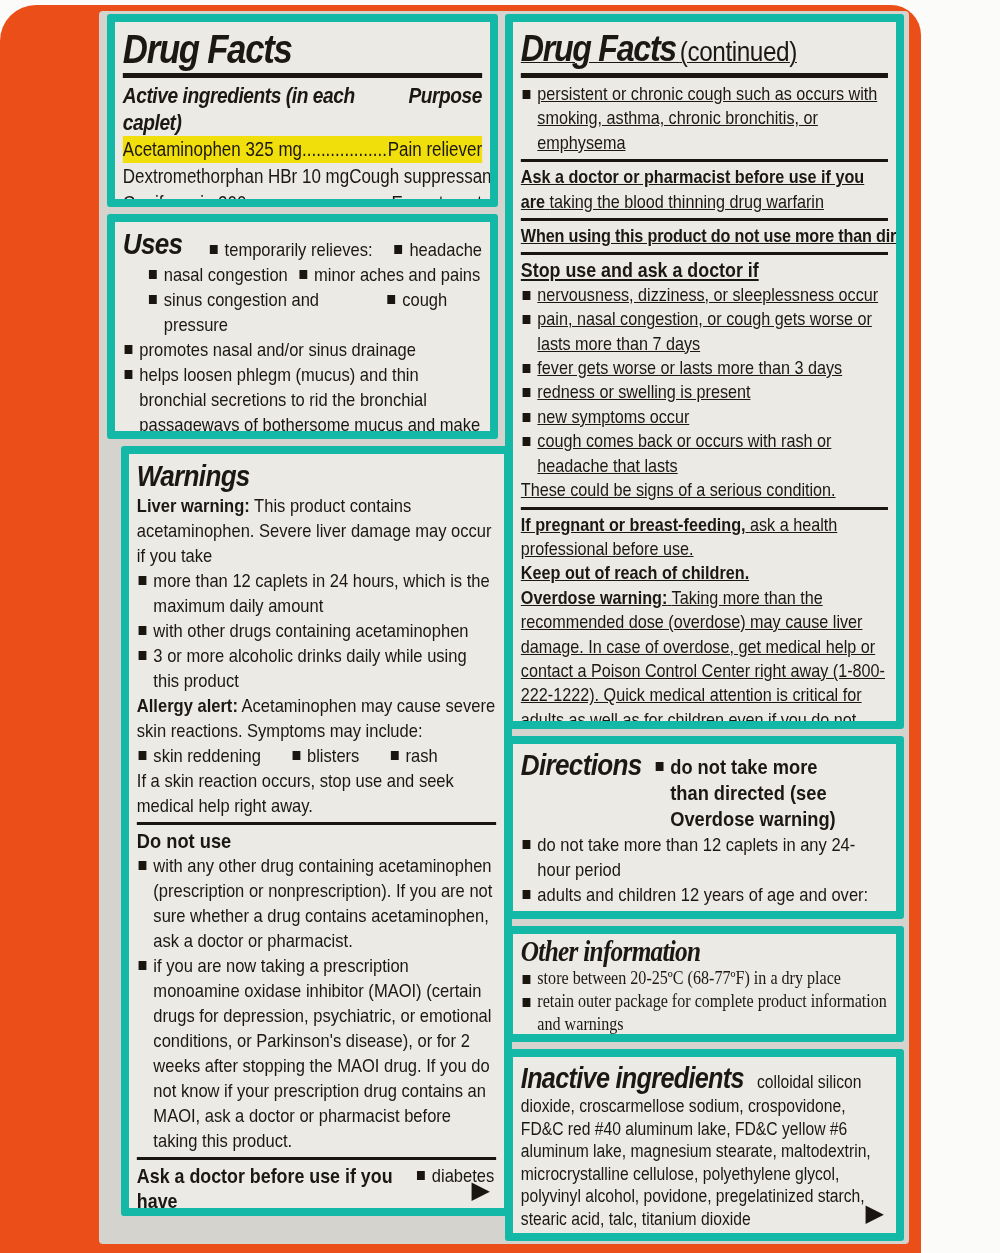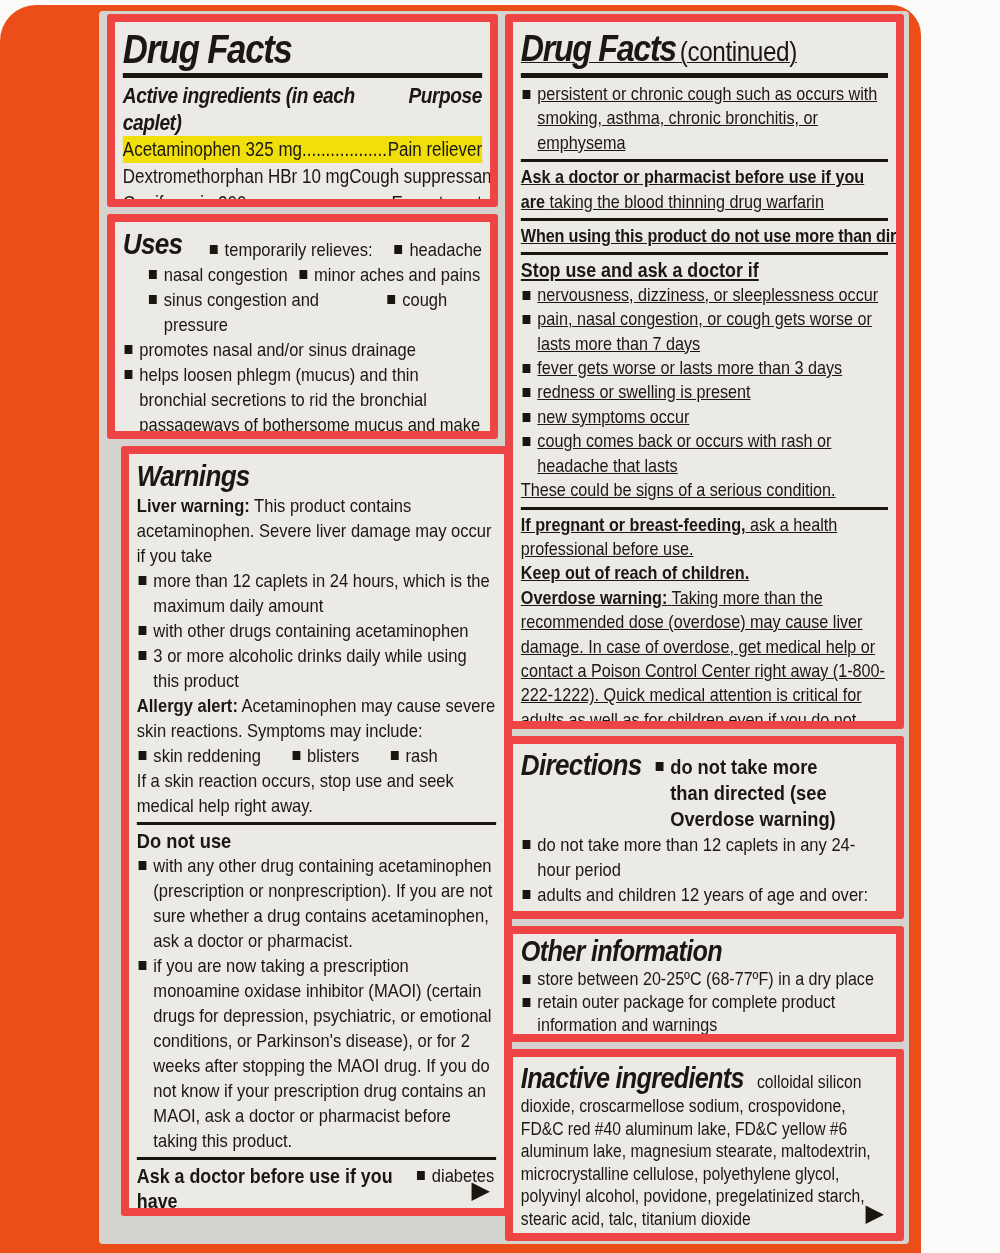--- a/index.html
+++ b/index.html
@@ -14,29 +14,29 @@
     position:absolute; left:0; top:5px; width:921px; height:1248px;
     background:#ec4e19;
     border-radius:36px 30px 0 0;
   }
   .underlay {
     position:absolute; left:99px; top:11px; width:810px; height:1233px;
     background:#d5d3ce; border-radius:4px;
   }
   .box {
     position:absolute; background:#eceae5;
-    border:8px solid #ef4444; border-radius:3px;
+    border:8px solid #14b8a6; border-radius:3px;
     box-sizing:border-box; overflow:hidden;
   }
   #box-l1 { left:107px; top:14px;  width:391px; height:193px; }
   #box-l2 { left:107px; top:214px; width:391px; height:225px; }
   #box-l3 { left:121px; top:446px; width:391px; height:770px; }
   #box-r1 { left:505px; top:14px;  width:399px; height:715px;text-decoration:underline; }
   #box-r2 { left:505px; top:736px; width:399px; height:183px; }
-  #box-r3 { left:505px; top:926px; width:399px; height:116px; }
+  #box-r3 { left:505px; top:926px; width:399px; height:116px;font-family:Liberation Serif, serif; }
   #box-r4 { left:505px; top:1049px;width:399px; height:192px; }
 
   .cond {
     transform:scaleX(0.87); transform-origin:0 0; width:114.9%;
     padding:5px 9px 4px 9px; box-sizing:border-box;
   }
   .t-title { font-size:40px; line-height:44px; font-weight:bold; font-style:italic; letter-spacing:-1.5px; }
   .t-sub { font-size:28px; font-weight:normal; font-style:normal; letter-spacing:-0.5px; }
   .rule { border:none; border-top:3px solid #1a150f; margin:4px 0 3px 0; }
   .rule-heavy { border-top:5px solid #1a150f; margin:2px 0 4px 0; }

